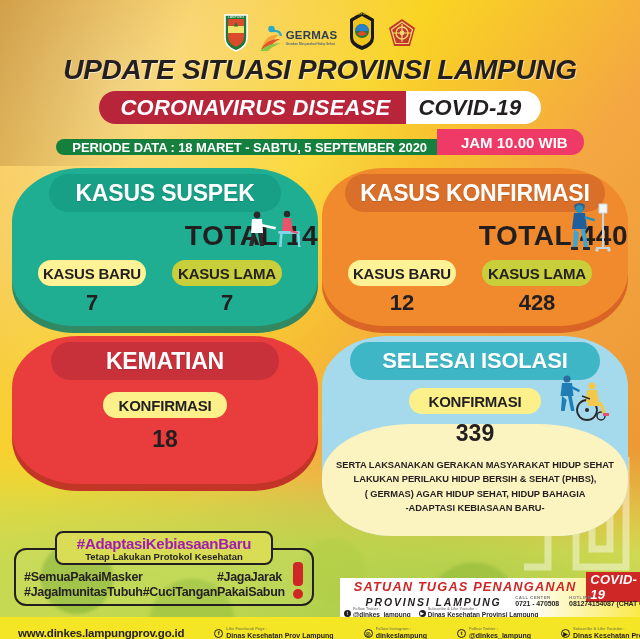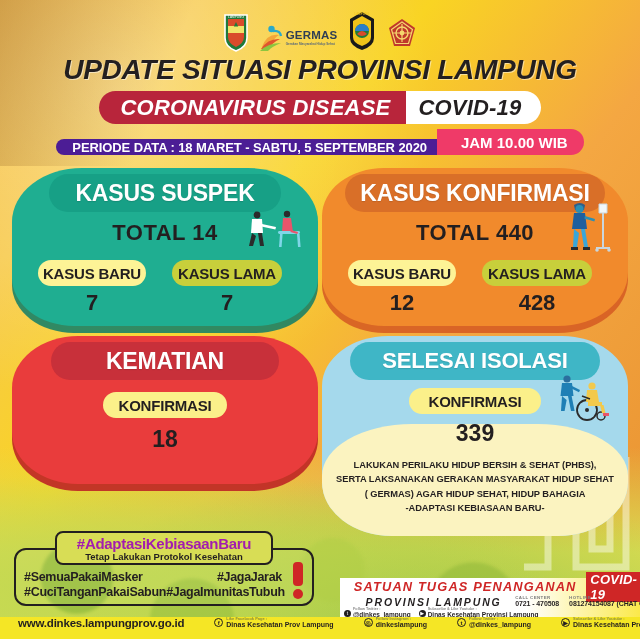--- a/index.html
+++ b/index.html
@@ -101,21 +101,21 @@
   .cov-right span {
     color: #231f20; font-size: 22px; font-weight: 800; font-style: italic;
     letter-spacing: .2px; white-space: nowrap;
   }
 
   .period-row {
     display: flex; justify-content: center; align-items: stretch;
     margin-top: 5px; height: 26px;
   }
   .period-left {
-    background: #4c1d95;
+    background: #15803d;
     border-radius: 13px 0 0 13px;
     display: flex; align-items: center; padding: 0 10px 0 16px; margin-top: 10px;
   }
   .period-left span {
     color: #ffffff; font-size: 13px; font-weight: 700; white-space: nowrap;
     letter-spacing: -0.1px;
   }
   .period-right {
     background: #ef3a68;
     border-radius: 0 13px 13px 0;
@@ -175,22 +175,22 @@
     color: #ffffff; font-weight: 800; font-size: 23px; letter-spacing: -0.2px;
     text-shadow: 0 1px 1px rgba(0,0,0,0.12);
   }
   .pt-suspek { top: 6px; width: 232px; height: 38px; background: #17a086; }
   .pt-konfirmasi { top: 6px; width: 260px; height: 38px; background: #d96f28; }
   .pt-kematian { top: 6px; width: 228px; height: 38px; background: #c8303a; }
   .pt-isolasi { top: 6px; width: 250px; height: 38px; background: #3fb6c6; }
   .pt-isolasi span { font-size: 22px; }
 
   .total-line {
-    position: absolute; left: 0; width: 100%; text-align: center;
-    color: #231f20; font-size: 22px; font-weight: 800; letter-spacing: .5px;
+    position: absolute; left: 0; width: 100%; text-align: right;
+    color: #231f20; font-size: 28px; font-weight: 800; letter-spacing: .5px;
   }
   .tl-suspek { top: 52px; }
   .tl-konfirmasi { top: 52px; }
 
   .badge {
     position: absolute;
     display: flex; align-items: center; justify-content: center;
     border-radius: 14px; height: 26px; white-space: nowrap;
   }
   .badge span {
@@ -287,21 +287,21 @@
   .sm .ic { width: 7px; height: 7px; border-radius: 50%; background: #231f20; color: #fff;
             font-size: 5px; display: flex; align-items: center; justify-content: center; }
   .sm .scol { display: flex; flex-direction: column; line-height: 1; }
   .sm .s1 { font-size: 3.8px; color: #8a8a8a; font-weight: 700; }
   .sm .s2 { font-size: 6.5px; color: #231f20; font-weight: 700; white-space: nowrap; }
 
   
   .footer {
     position: absolute; left: 0; bottom: 0; width: 100%; height: 22px;
     background: #f5e625;
-    display: flex; align-items: flex-start; padding-left: 18px; gap: 30px;
+    display: flex; align-items: flex-end; padding-left: 18px; gap: 30px;
   }
   .footer .url {
     font-size: 11.5px; font-weight: 800; color: #231f20; letter-spacing: -0.2px;
   }
   .fsm { display: flex; align-items: center; gap: 3px; }
   .fsm .ic {
     width: 9px; height: 9px; border-radius: 50%;
     border: 1px solid #231f20; color: #231f20;
     font-size: 6px; display: flex; align-items: center; justify-content: center;
     font-weight: 700;
@@ -496,41 +496,41 @@
         <path d="M49 41 h6 v3 h-6z" fill="#e8546b"></path>
         <path d="M28 24 l8 3" stroke="#2b2b2b" stroke-width="1.6"></path>
       </svg>
 
       <div class="badge badge-konf b-isolasi">
         <span>KONFIRMASI</span>
       </div>
       <div class="num n-isolasi">339</div>
 
       <div class="phbs">
+        <div>SERTA LAKSANAKAN GERAKAN MASYARAKAT HIDUP SEHAT</div>
         <div>LAKUKAN PERILAKU HIDUP BERSIH &amp; SEHAT (PHBS),</div>
-        <div>SERTA LAKSANAKAN GERAKAN MASYARAKAT HIDUP SEHAT</div>
         <div>( GERMAS) AGAR HIDUP SEHAT, HIDUP BAHAGIA</div>
         <div>-ADAPTASI KEBIASAAN BARU-</div>
       </div>
     </div>
   </div>
 
   <div class="hashbox">
     <div class="hashtab">
       <span class="t1">#AdaptasiKebiasaanBaru</span>
       <span class="t2">Tetap Lakukan Protokol Kesehatan</span>
     </div>
     <div class="hashlines">
       <div class="hashrow">
         <span>#SemuaPakaiMasker</span>
         <span>#JagaJarak</span>
       </div>
       <div class="hashrow">
+        <span>#JagaImunitasTubuh</span>
         <span>#CuciTanganPakaiSabun</span>
-        <span>#JagaImunitasTubuh</span>
       </div>
     </div>
     <div class="excl">
       <div class="bar"></div>
       <div class="dot"></div>
     </div>
   </div>
 
   <div class="satgas">
     <div class="satgas-r1">

